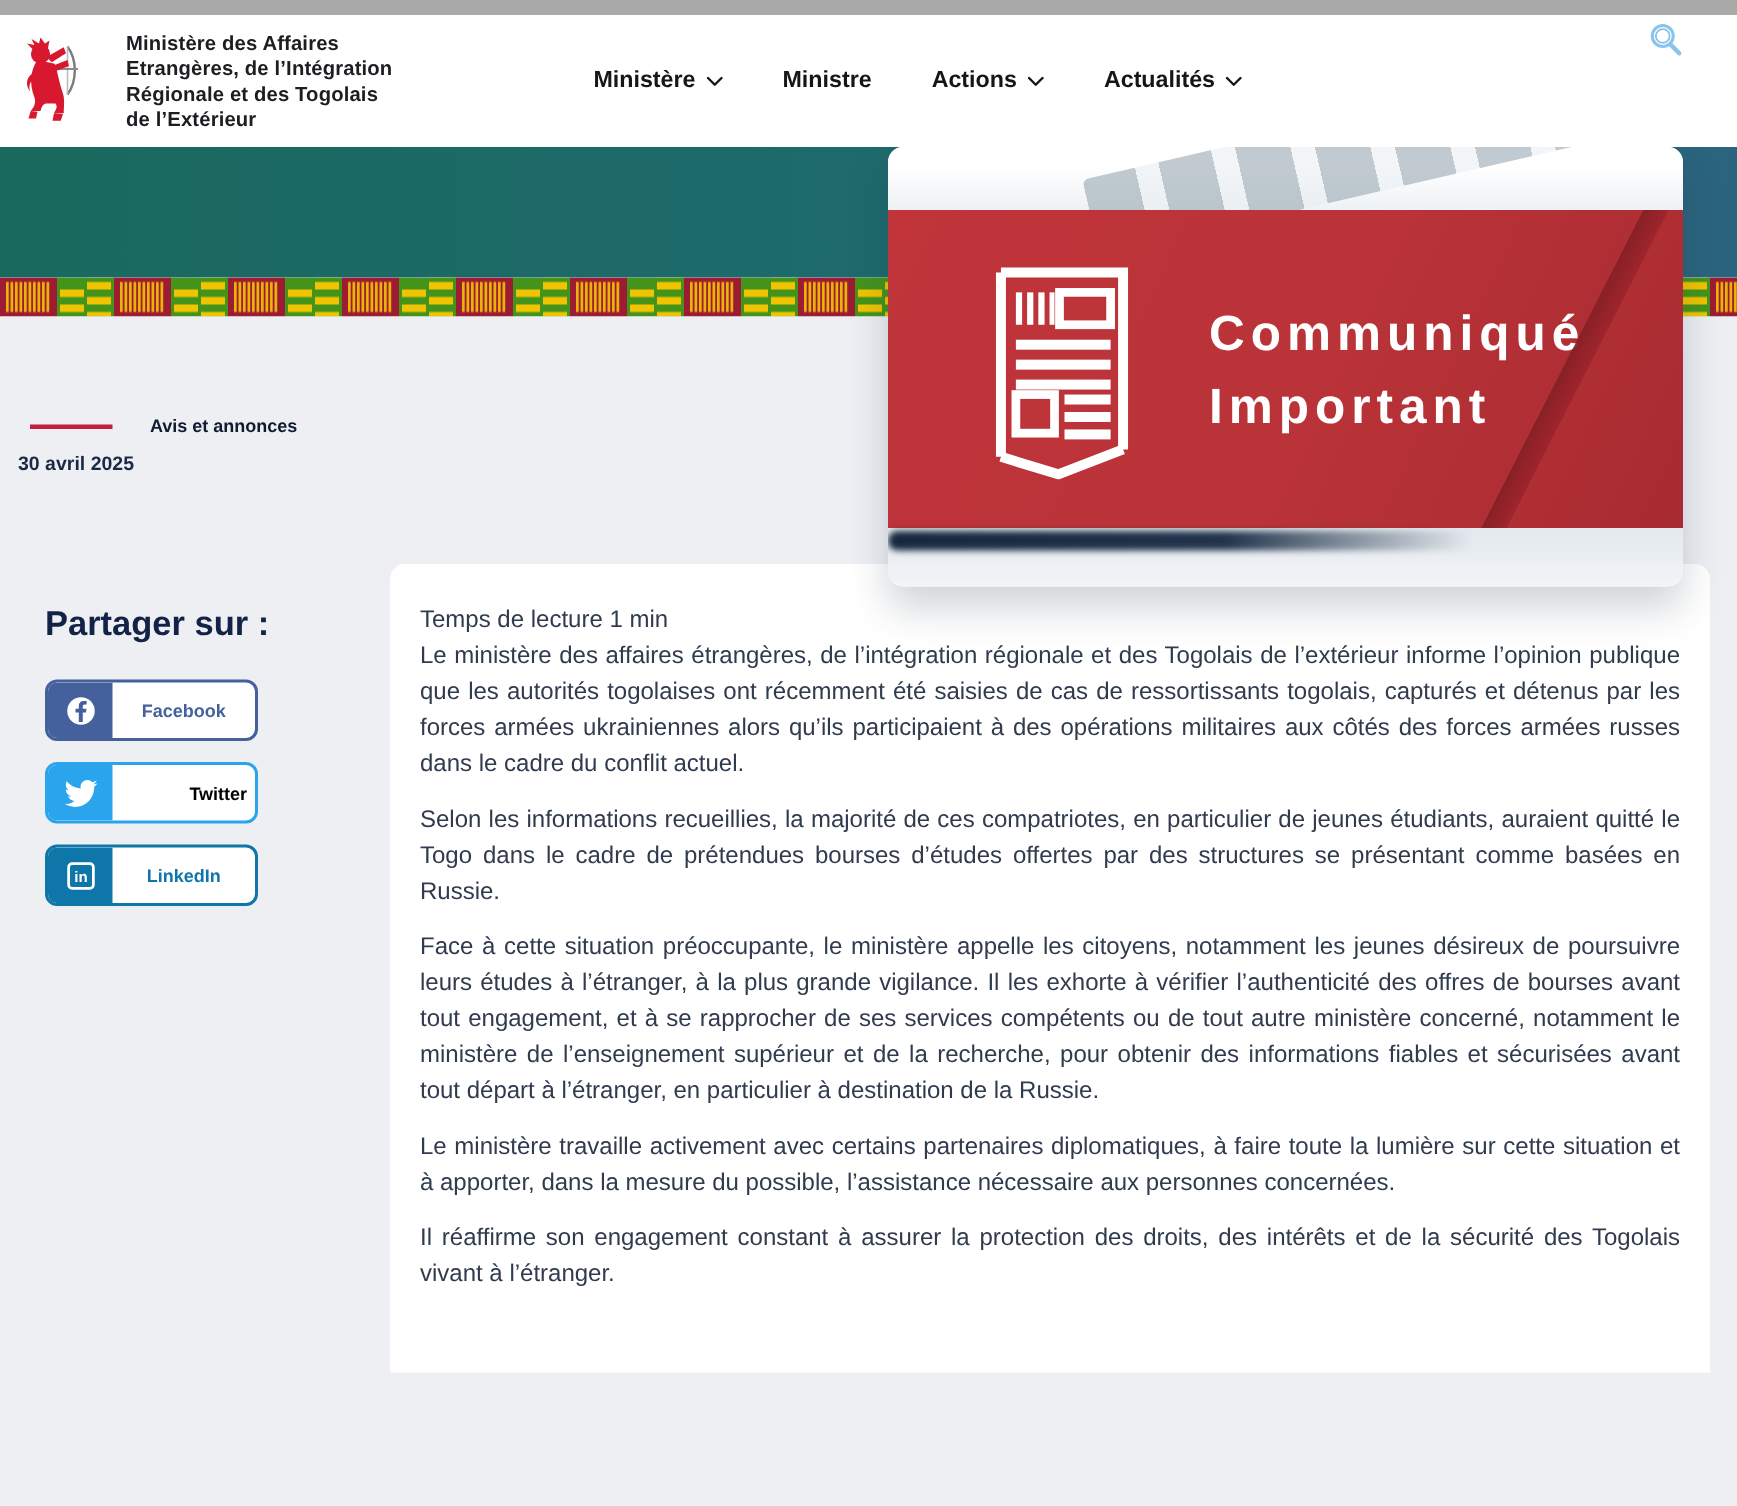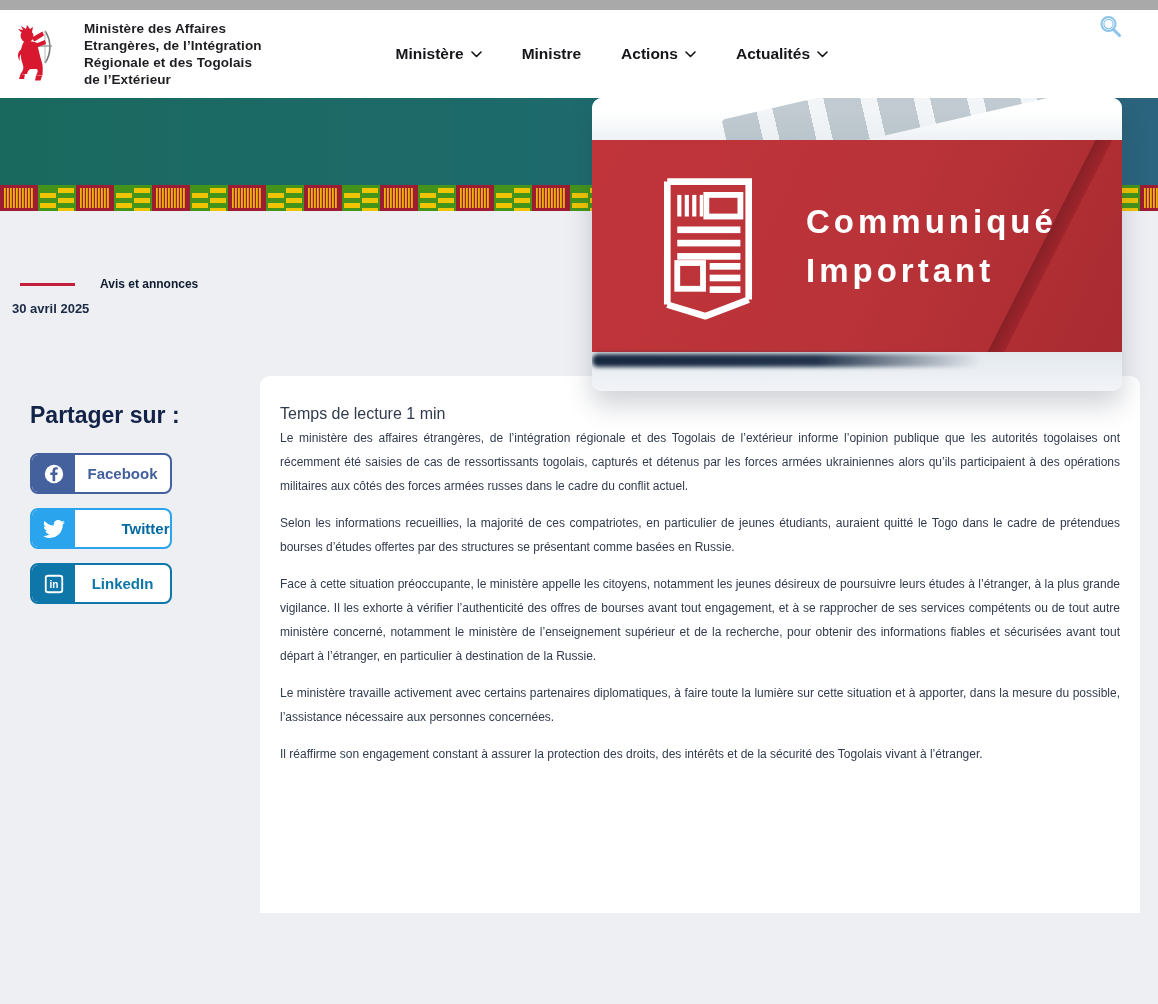--- a/index.html
+++ b/index.html
@@ -99,33 +99,33 @@
   
   .main-row { display:flex; align-items:flex-start; margin-top:60px; }
   .share-col { width:260px; padding:26px 0 0 30px; flex:0 0 auto; }
   .share-heading { font-size:23px; font-weight:bold; color:#132247; margin-bottom:24px; }
   .share-btn {
     display:flex; width:142px; height:41px; margin-bottom:14px;
     border:2px solid; border-radius:8px; overflow:hidden;
     background:#fff; cursor:pointer;
   }
   .share-btn .ic { width:43px; display:flex; align-items:center; justify-content:center; }
-  .share-btn .lb { flex:1; display:flex; align-items:center; justify-content:center; font-size:15px; font-weight:bold; }
+  .share-btn .lb { flex:1; display:flex; align-items:center; justify-content:center; font-size:12px; font-weight:bold; }
   .fb { border-color:#44619d; } .fb .ic { background:#44619d; } .fb .lb { color:#44619d; }
-  .tw { border-color:#2aa4ec; } .tw .ic { background:#2aa4ec; } .tw .lb { color:#0369a1;padding-left:46px; }
+  .tw { border-color:#2aa4ec; } .tw .ic { background:#2aa4ec; } .tw .lb { color:#000000;padding-left:46px; }
   .li { border-color:#0e76a8; } .li .ic { background:#0e76a8; } .li .lb { color:#0e76a8; }
 
   .content-card {
     flex:1; margin-right:18px; min-height:537px;
     background:#ffffff; border-radius:10px 10px 0 0;
     padding:26px 20px 40px 20px;
   }
   .reading-time { font-size:16px; line-height:24px; color:#313b4e; }
   .content-card p {
-    font-size:12px; line-height:24px; color:#313b4e;
+    font-size:16px; line-height:24px; color:#313b4e;
     text-align:justify; margin:0 0 13px 0;
   }
   .content-card p.first { margin-top:0; }
 </style>
 </head>
 <body>
 
 <div class="topbar"></div>
 
 <div class="header">

